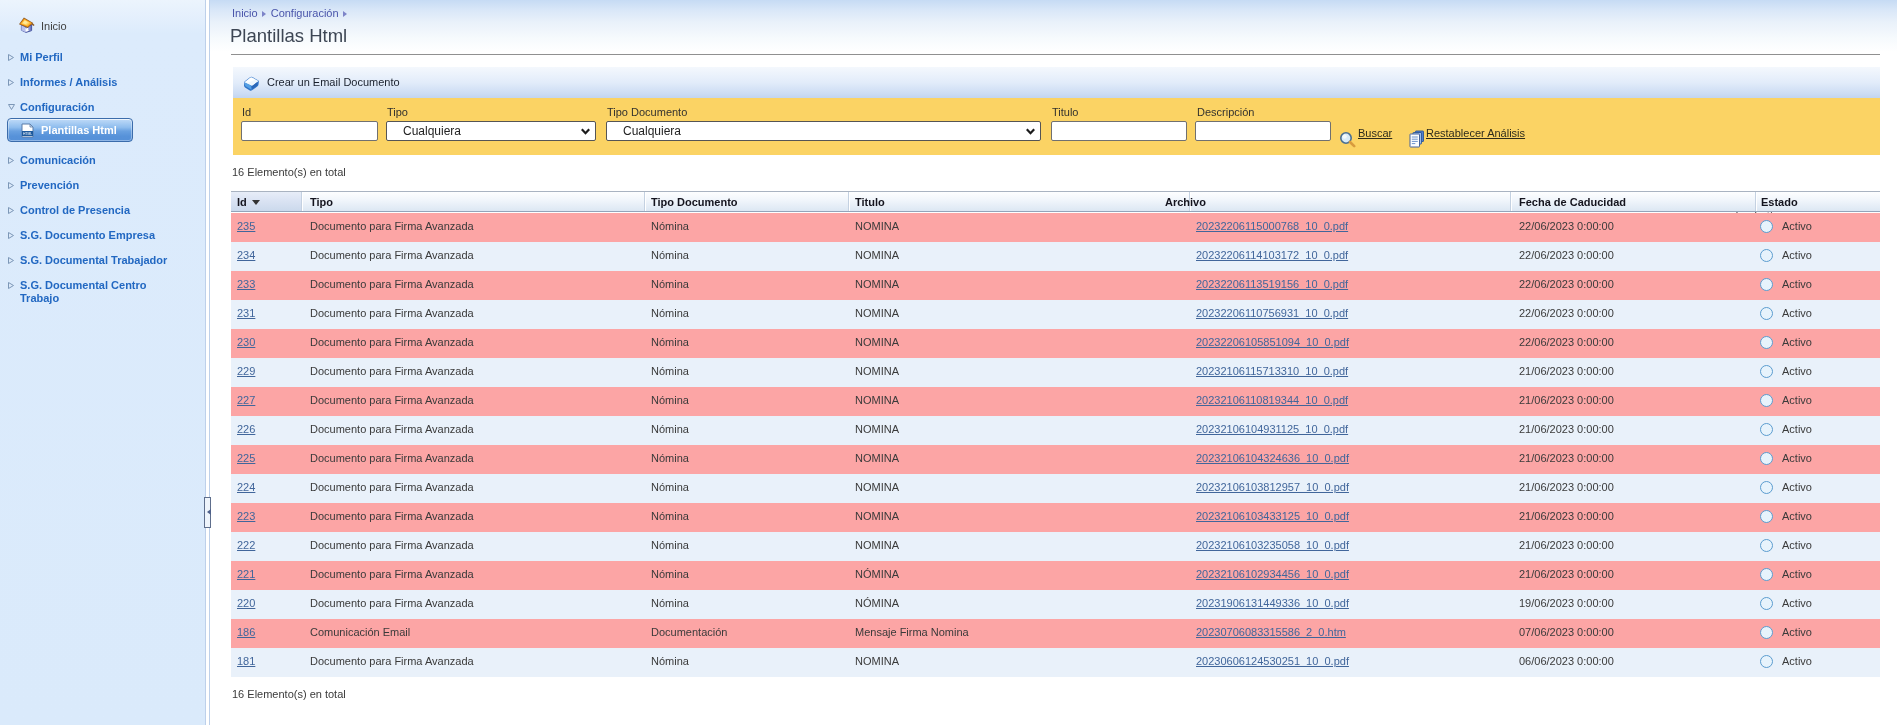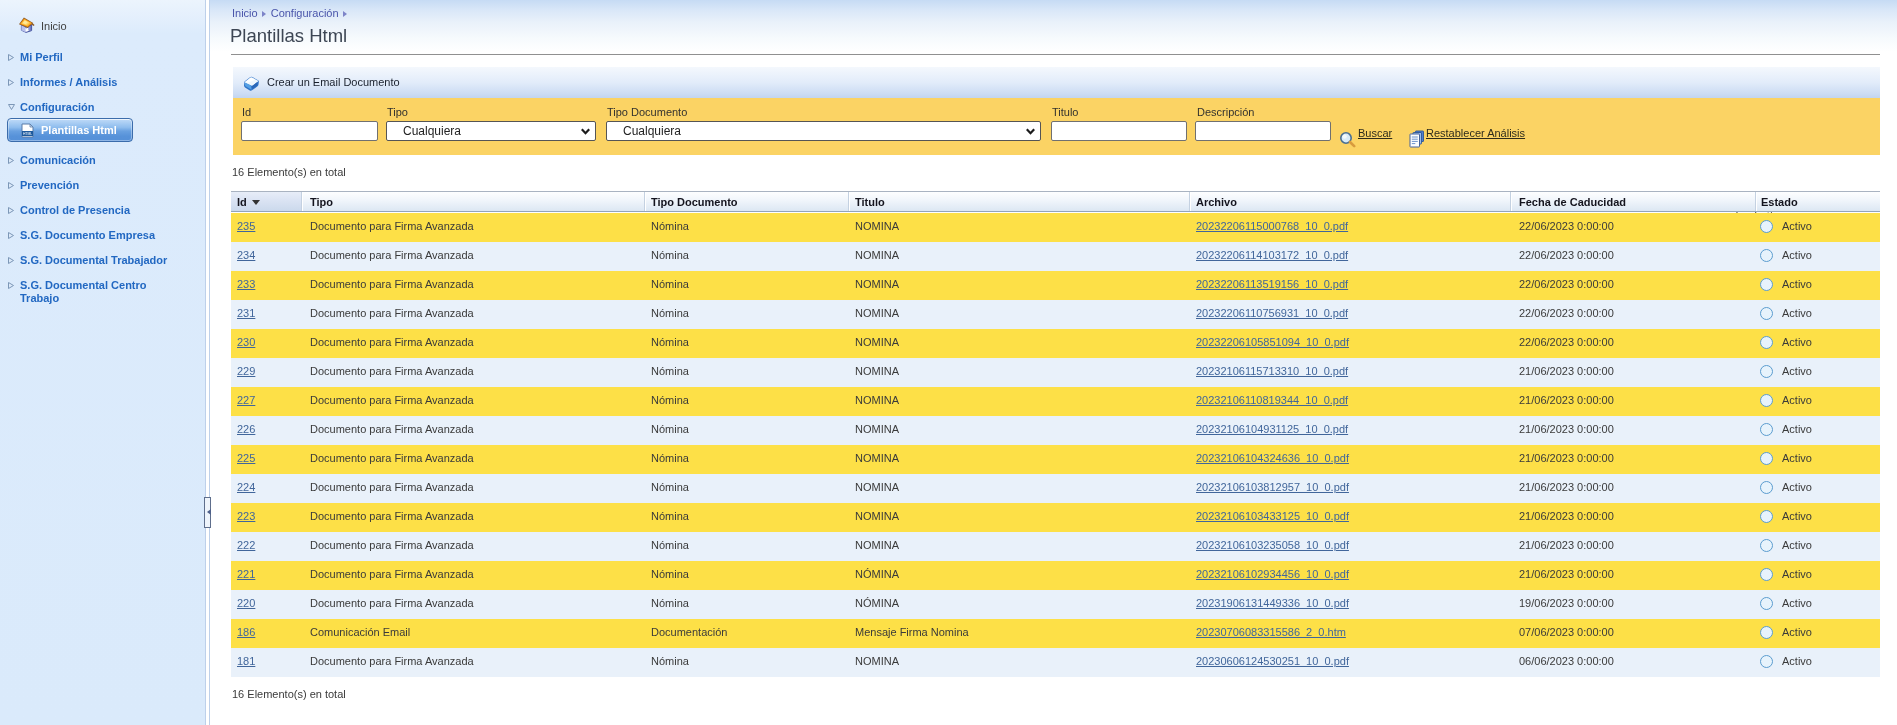--- a/index.html
+++ b/index.html
@@ -43,21 +43,21 @@
   background:linear-gradient(180deg,#fdfeff 0,#f0f5fb 45%,#dce7f3 100%);
   border-top:1px solid #a9b3c1;border-bottom:1px solid #93a4ba;}
 #thead .hid{position:absolute;left:0;top:0;width:70px;height:19px;
   background:linear-gradient(180deg,#e7edf8 0,#dae3f3 45%,#cbd9ec 100%);}
 #thead span{position:absolute;top:4px;font-size:11px;font-weight:bold;color:#14141e;}
 #thead .vsep{position:absolute;top:0;width:1px;height:19px;background:#c4d1e1;}
 #thead .vsep2{position:absolute;top:0;width:1px;height:19px;background:#fff;}
 .sortarr{position:absolute;left:21px;top:8px;width:0;height:0;
   border-left:4px solid transparent;border-right:4px solid transparent;border-top:5px solid #333;}
 #tbl{position:absolute;left:231px;top:213px;width:1649px;}
-.tr{position:relative;width:1649px;height:29px;background:#fde047;}
+.tr{position:relative;width:1649px;height:29px;background:#fca5a5;}
 .tr.alt{background:#e9f1fa;}
 .tr span,.tr a{position:absolute;top:7px;font-size:11px;color:#3a3a3a;white-space:pre;}
 .tr a{color:#41669b;text-decoration:underline;}
 .cid{left:6px;}
 .ctipo{left:79px;}
 .cdoc{left:420px;}
 .ctit{left:624px;}
 .carc{left:965px;}
 .cfec{left:1288px;}
 .cest{left:1551px;}
@@ -193,21 +193,21 @@
     <div class="vsep2" style="left:71px"></div>
   <span style="left:79px">Tipo</span>
   <div class="vsep" style="left:413px"></div>
     <div class="vsep2" style="left:414px"></div>
   <span style="left:420px">Tipo Documento</span>
   <div class="vsep" style="left:617px"></div>
     <div class="vsep2" style="left:618px"></div>
   <span style="left:624px">Titulo</span>
   <div class="vsep" style="left:958px"></div>
     <div class="vsep2" style="left:959px"></div>
-  <span style="left:965px">Archivo</span>
+  <span style="left:934px">Archivo</span>
   <div class="vsep" style="left:1279px"></div>
     <div class="vsep2" style="left:1280px"></div>
   <span style="left:1288px">Fecha de Caducidad</span>
   <div class="vsep" style="left:1524px"></div>
     <div class="vsep2" style="left:1525px"></div>
   <span style="left:1530px">Estado</span>
 </div>
 <div id="tbl">
 <div class="tr">
       <a class="cid">235</a>

